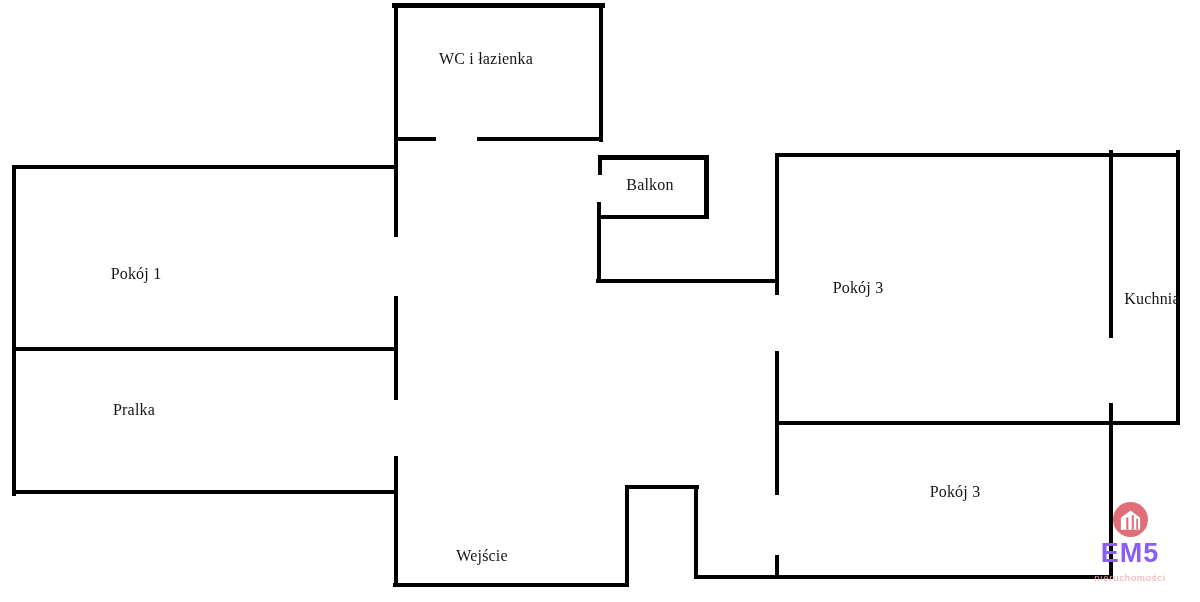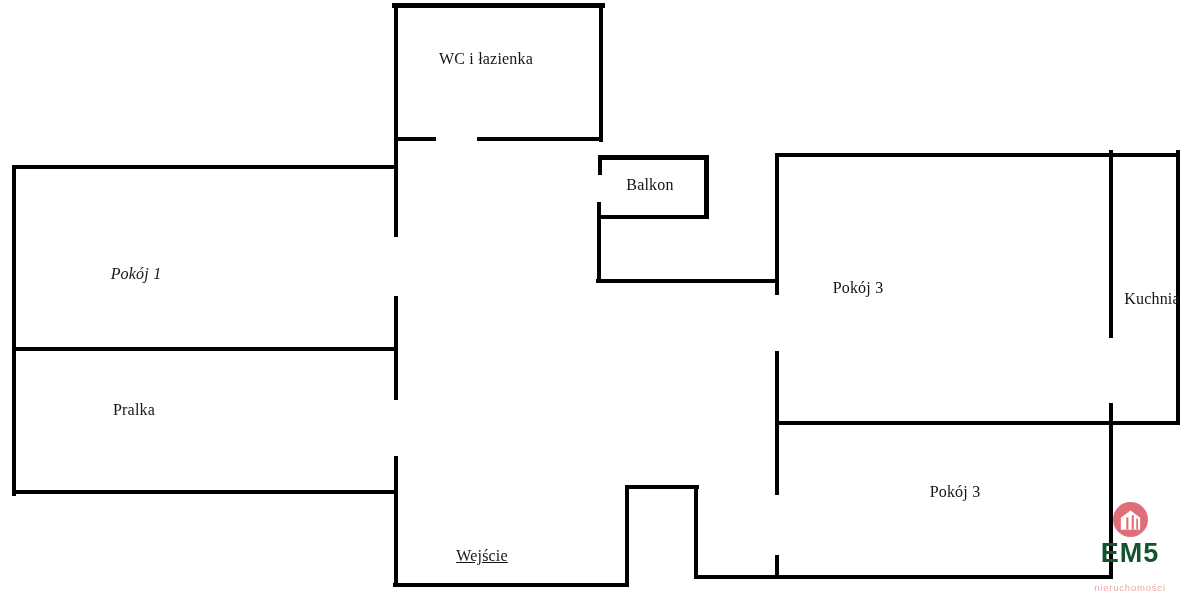--- a/index.html
+++ b/index.html
@@ -48,21 +48,21 @@
     font-family: "Liberation Sans", "DejaVu Sans", sans-serif;
     font-weight: bold;
     font-size: 27px;
     letter-spacing: 1px;
     margin-top: 3px;
   }
   .logo-tagline {
     font-family: "Liberation Sans", "DejaVu Sans", sans-serif;
     font-size: 9.5px;
     letter-spacing: 0.8px;
-    margin-top: 16px;
+    margin-top: 6px;
   }
 </style>
 </head>
 <body>
 
 <div id="plan">
   <div id="walls">
       <div class="wall" style="left: 392px; top: 3px; width: 213px; height: 5px; background: rgb(0, 0, 0);"></div>
       <div class="wall" style="left: 394px; top: 137px; width: 42px; height: 4px; background: rgb(0, 0, 0);"></div>
       <div class="wall" style="left: 477px; top: 137px; width: 126px; height: 4px; background: rgb(0, 0, 0);"></div>
@@ -90,33 +90,33 @@
       <div class="wall" style="left: 775px; top: 555px; width: 4px; height: 24px; background: rgb(0, 0, 0);"></div>
       <div class="wall" style="left: 1109px; top: 150px; width: 4px; height: 188px; background: rgb(0, 0, 0);"></div>
       <div class="wall" style="left: 1109px; top: 403px; width: 4px; height: 176px; background: rgb(0, 0, 0);"></div>
       <div class="wall" style="left: 1176px; top: 150px; width: 4px; height: 274px; background: rgb(0, 0, 0);"></div>
       <div class="wall" style="left: 625px; top: 485px; width: 4px; height: 102px; background: rgb(0, 0, 0);"></div>
       <div class="wall" style="left: 694px; top: 485px; width: 4px; height: 94px; background: rgb(0, 0, 0);"></div>
     </div>
   <div id="labels">
       <div class="room-label" style="left: 486px; top: 59px;">WC i łazienka</div>
       <div class="room-label" style="left: 650px; top: 185px;">Balkon</div>
-      <div class="room-label" style="left: 136px; top: 274px; font-style: italic;">Pokój 1</div>
+      <div class="room-label" style="left: 136px; top: 274px;">Pokój 1</div>
       <div class="room-label" style="left: 858px; top: 288px;">Pokój 3</div>
       <div class="room-label" style="left: 1152px; top: 299px;">Kuchnia</div>
       <div class="room-label" style="left: 134px; top: 410px;">Pralka</div>
       <div class="room-label" style="left: 955px; top: 492px;">Pokój 3</div>
-      <div class="room-label" style="left: 482px; top: 556px; text-decoration: underline;">Wejście</div>
+      <div class="room-label" style="left: 482px; top: 556px;">Wejście</div>
     </div>
 
   <div class="logo">
     <div class="logo-circle" id="logo-circle" style="background: rgb(224, 110, 120);">
       <svg width="21" height="20" viewBox="0 0 24 22" aria-hidden="true">
         <polygon points="12,0 23,8.5 23,22 1,22 1,8.5" fill="#ffffff"></polygon>
         <rect x="7.2" y="8" width="2.4" height="14" class="slit" fill="#e06e78"></rect>
         <rect x="13.4" y="5.5" width="2.4" height="16.5" class="slit" fill="#e06e78"></rect>
         <rect x="18.6" y="9.5" width="2.0" height="12.5" class="slit" fill="#e06e78"></rect>
       </svg>
     </div>
-    <div class="logo-name" id="logo-name" style="color: #14532d;">EM5</div>
+    <div class="logo-name" id="logo-name" style="color: #8b5cf6;">EM5</div>
     <div class="logo-tagline" id="logo-tagline" style="color: rgb(239, 166, 172);">nieruchomości</div>
   </div>
 </div>
 
 </body></html>

